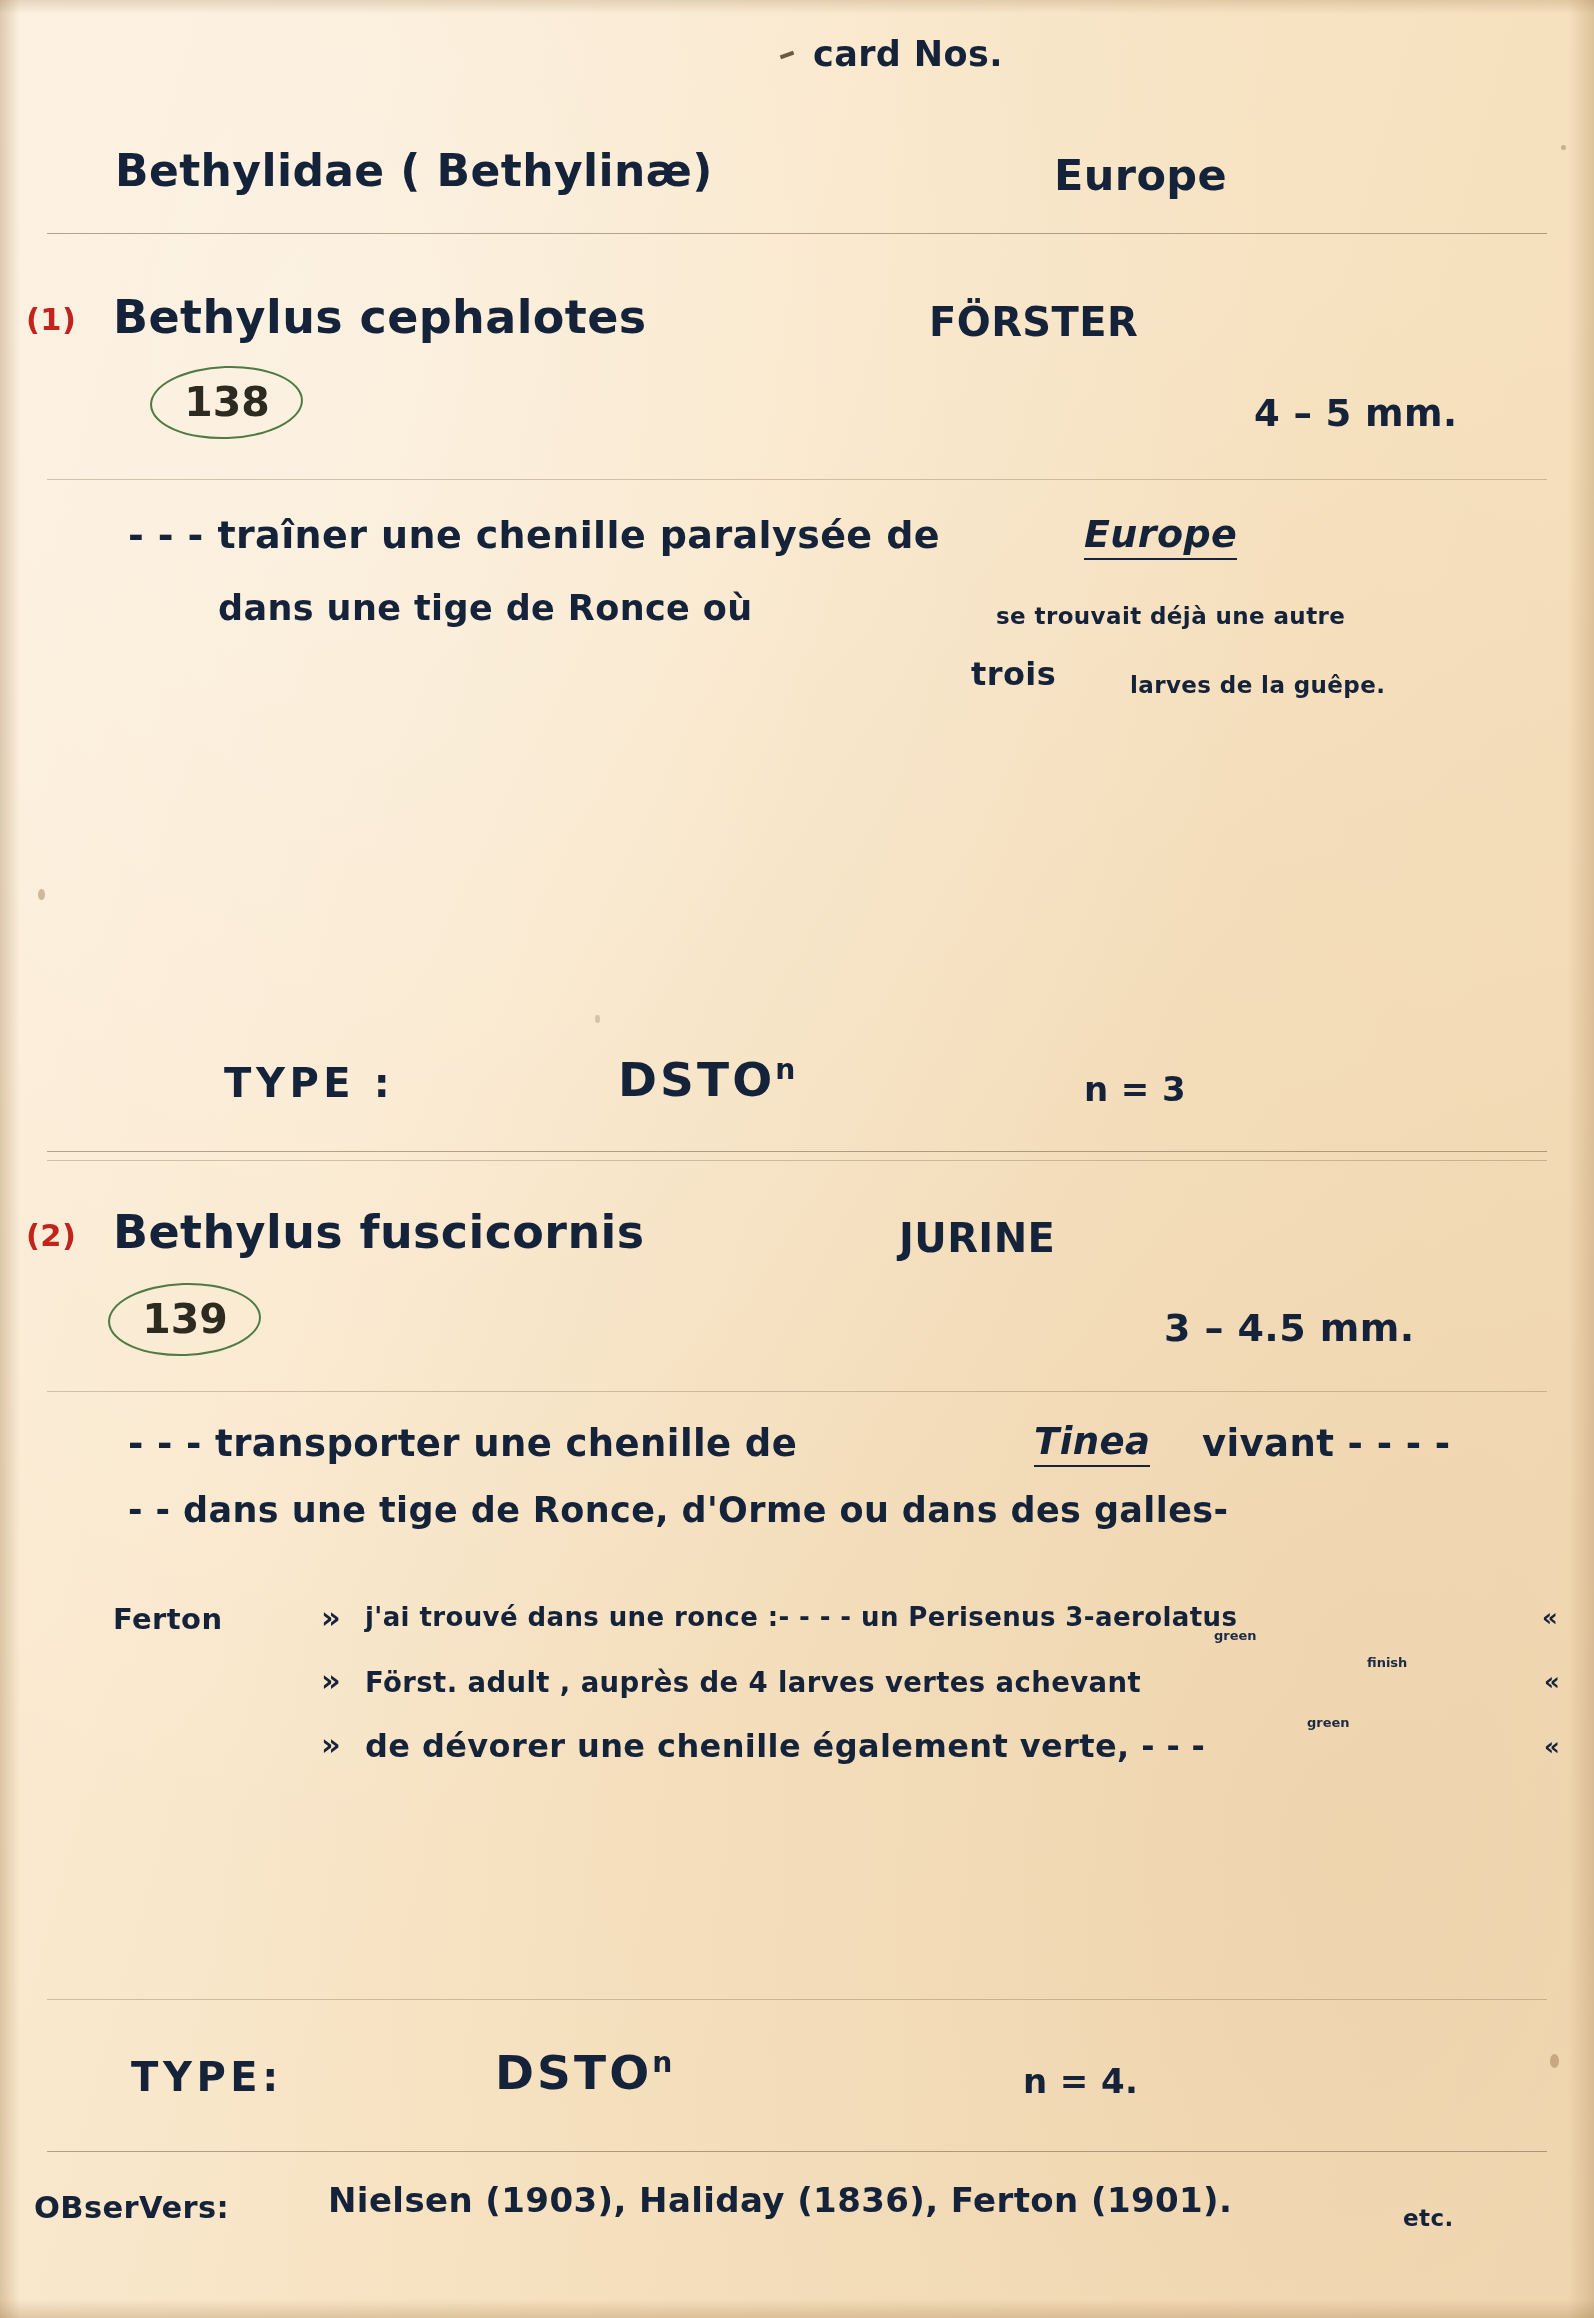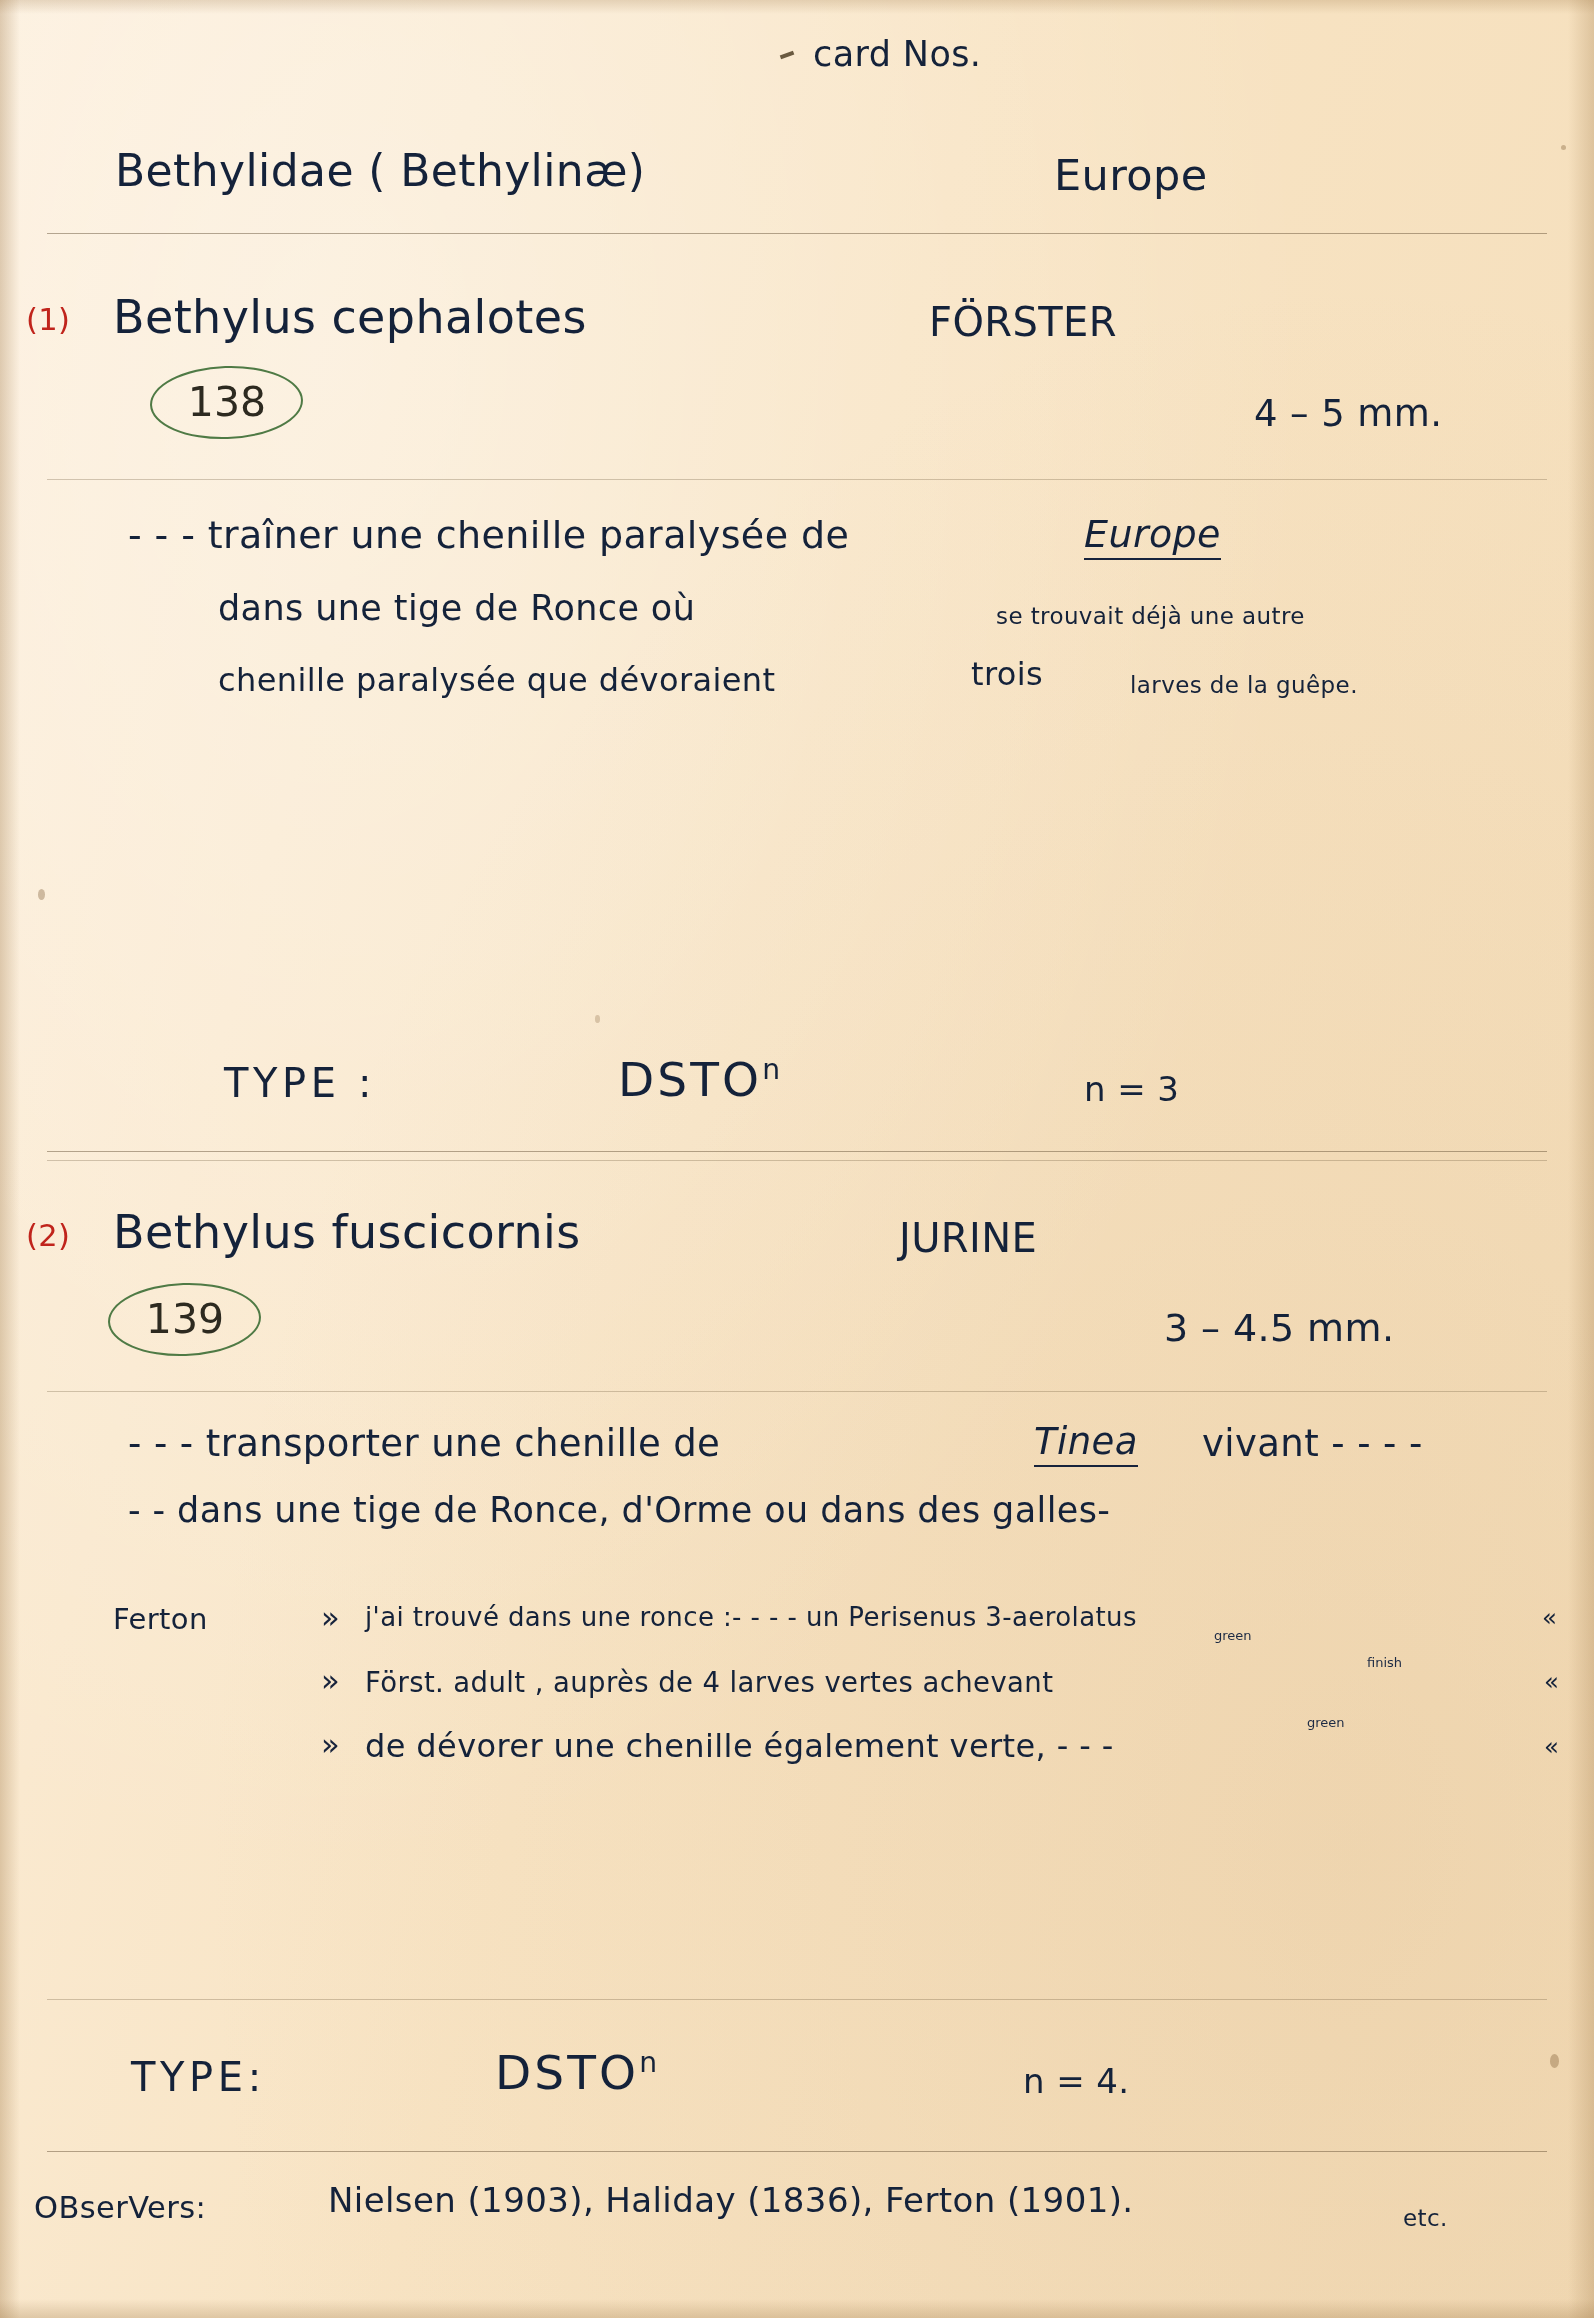--- a/index.html
+++ b/index.html
@@ -14,20 +14,21 @@
     position: relative;
     width: 1594px;
     height: 2319px;
     background: #fbe9cc;
     background-image:
       radial-gradient(ellipse at 20% 15%, rgba(255,255,255,0.35) 0%, rgba(255,255,255,0) 55%),
       radial-gradient(ellipse at 85% 80%, rgba(214,176,126,0.22) 0%, rgba(214,176,126,0) 60%),
       linear-gradient(105deg, #fceeda 0%, #f8e4c4 45%, #f4ddb9 100%);
     overflow: hidden;
     box-sizing: border-box;
+    font-weight: bold;
   }
   
   .edge-left, .edge-right, .edge-top, .edge-bottom {
     position: absolute;
     pointer-events: none;
   }
   .edge-left  { left: 0;   top: 0; width: 20px;  height: 100%; background: linear-gradient(to right, rgba(150,110,60,0.30), rgba(150,110,60,0)); }
   .edge-right { right: 0;  top: 0; width: 26px;  height: 100%; background: linear-gradient(to left,  rgba(150,110,60,0.26), rgba(150,110,60,0)); }
   .edge-top   { left: 0;   top: 0; width: 100%;  height: 13.7px; background: linear-gradient(to bottom, rgba(150,110,60,0.22), rgba(150,110,60,0)); }
   .edge-bottom{ left: 0; bottom: 0; width: 100%; height: 20px; background: linear-gradient(to top,    rgba(150,110,60,0.28), rgba(150,110,60,0)); }
@@ -121,21 +122,20 @@
   <div class="hand big" style="left:1225px; top:392px; font-size:37px;margin-left:29px;">4 – 5 mm.</div>
 
   <div class="rule faint" style="top:479px;"></div>
 
   <div class="hand big" style="left:128px; top:513px; font-size:38px;">- - -  traîner  une  chenille  paralysée  de</div>
   <div class="hand big underline-u slant" style="left:1084px; top:512px; font-size:38px;">Europe</div>
 
   <div class="hand mid" style="left:218px; top:588px; font-size:35px;">dans   une  tige de  Ronce  où</div>
   <div class="hand small" style="left:996px; top:603px; font-size:23px;">se trouvait  déjà une  autre</div>
 
-  <div class="hand mid" style="left:218px; top:661px; font-size:32px;">chenille  paralysée  que  dévoraient</div>
   <div class="hand big" style="left:971px; top:655px; font-size:32px;">trois</div>
   <div class="hand small" style="left:1130px; top:672px; font-size:23px;">larves de la guêpe.</div>
 
   <div class="hand big" style="left:177px; top:1060px; font-size:40px; letter-spacing:4.6px;margin-left:47px;">TYPE :</div>
   <div class="hand big" style="left:618px; top:1052px; font-size:47px; letter-spacing:3.1px;">
     <span>DSTO</span><span class="sup">n</span>
   </div>
   <div class="hand mid" style="left:1084px; top:1069px; font-size:34px;">n = 3</div>
 
   <div class="rule" style="top:1151px;"></div>

